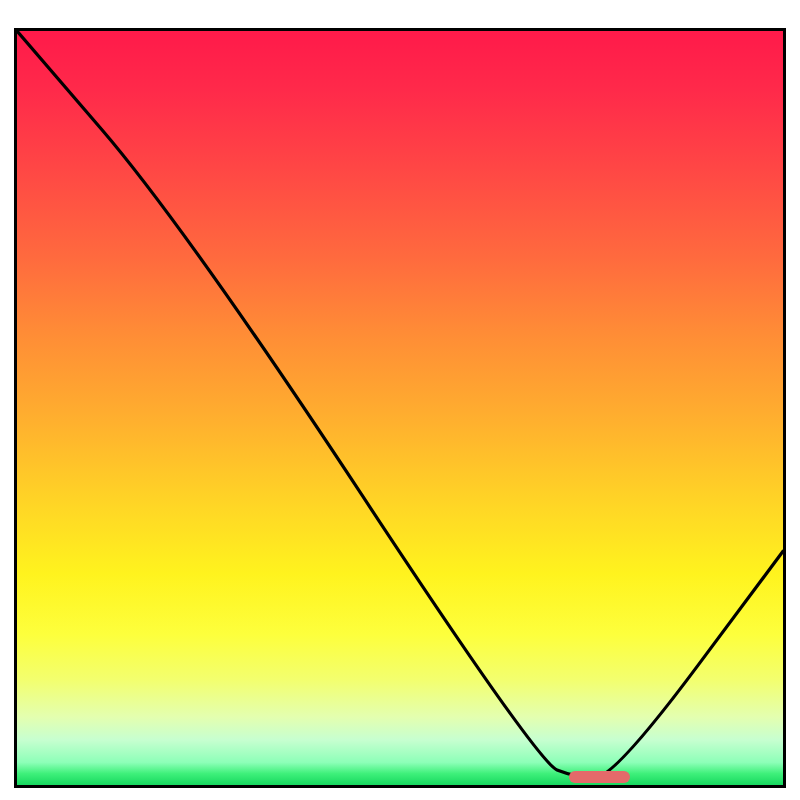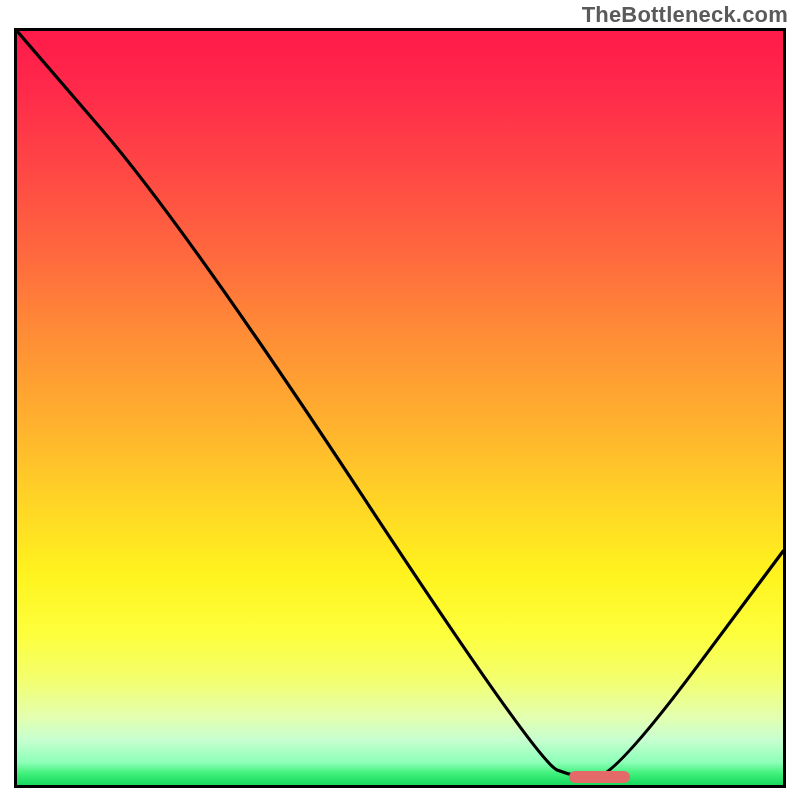--- a/index.html
+++ b/index.html
@@ -68,21 +68,20 @@
     font-weight: 600;
     color: #5a5a5a;
     letter-spacing: 0.2px;
   }
 </style>
 </head>
 <body>
 
 <div class="chart-container">
 
-  <div class="watermark">TheBottleneck.com</div>
 
   <div class="plot-area">
     <div class="gradient-bg"></div>
     <svg class="curve" viewBox="0 0 766 754" preserveAspectRatio="none">
       <path d="M 0.0 0.0 Q 0.0 0.0 84.3 98.0 Q 168.5 196.0 344.7 463.7 Q 520.9 731.4 540.0 738.9 Q 559.2 746.5 578.3 746.5 Q 597.5 746.5 681.7 633.4 T 766.0 520.3" fill="none" stroke="#000" stroke-width="3.2" stroke-linecap="round" stroke-linejoin="round"></path>
     </svg>
     <div class="marker" style="left: 551.52px; width: 61.28px; top: 740.46px;"></div>
   </div>
 
 </div>

